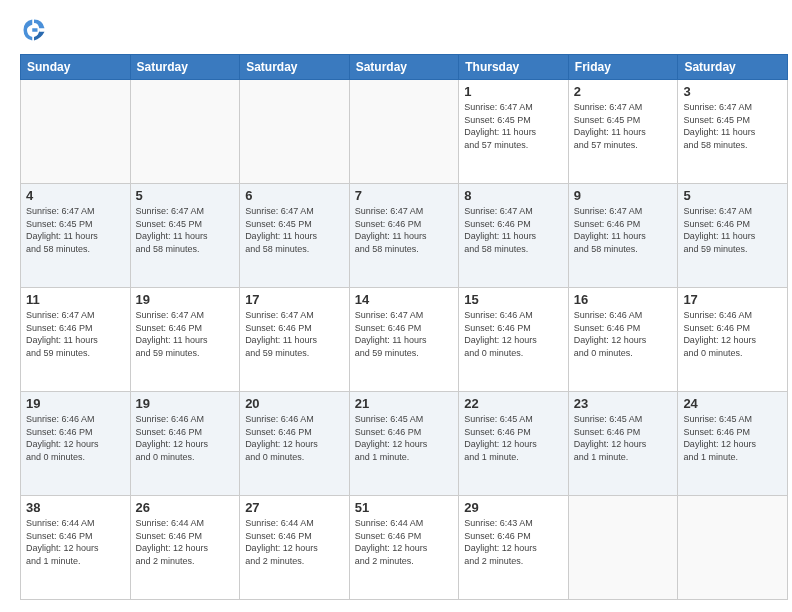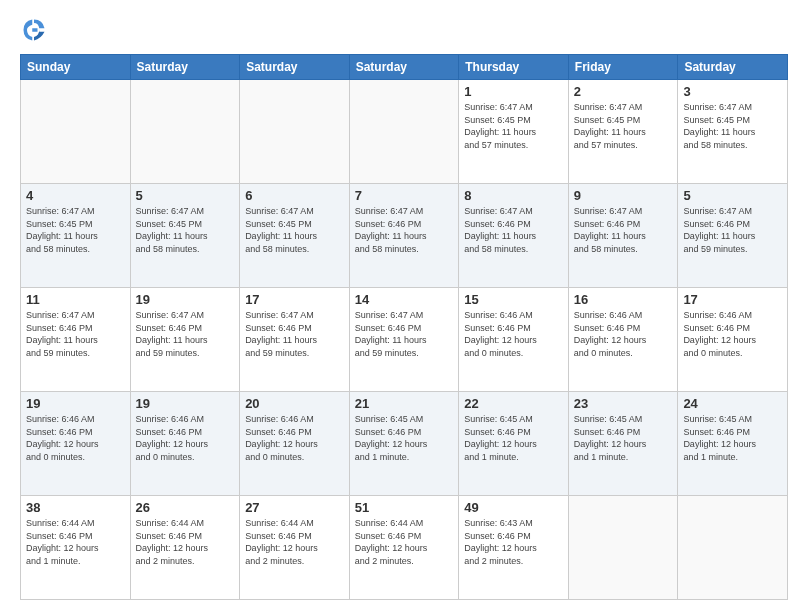--- a/index.html
+++ b/index.html
@@ -252,21 +252,21 @@
           </td>
           <td>
             <span class="day-number">27</span>
             <div class="day-info">Sunrise: 6:44 AM<br>Sunset: 6:46 PM<br>Daylight: 12 hours<br>and 2 minutes.</div>
           </td>
           <td>
             <span class="day-number">51</span>
             <div class="day-info">Sunrise: 6:44 AM<br>Sunset: 6:46 PM<br>Daylight: 12 hours<br>and 2 minutes.</div>
           </td>
           <td>
-            <span class="day-number">49</span>
+            <span class="day-number">29</span>
             <div class="day-info">Sunrise: 6:43 AM<br>Sunset: 6:46 PM<br>Daylight: 12 hours<br>and 2 minutes.</div>
           </td>
           <td class="empty"></td>
           <td class="empty"></td>
         </tr>
       </tbody>
   </table>
 </div>
 
 </body></html>

